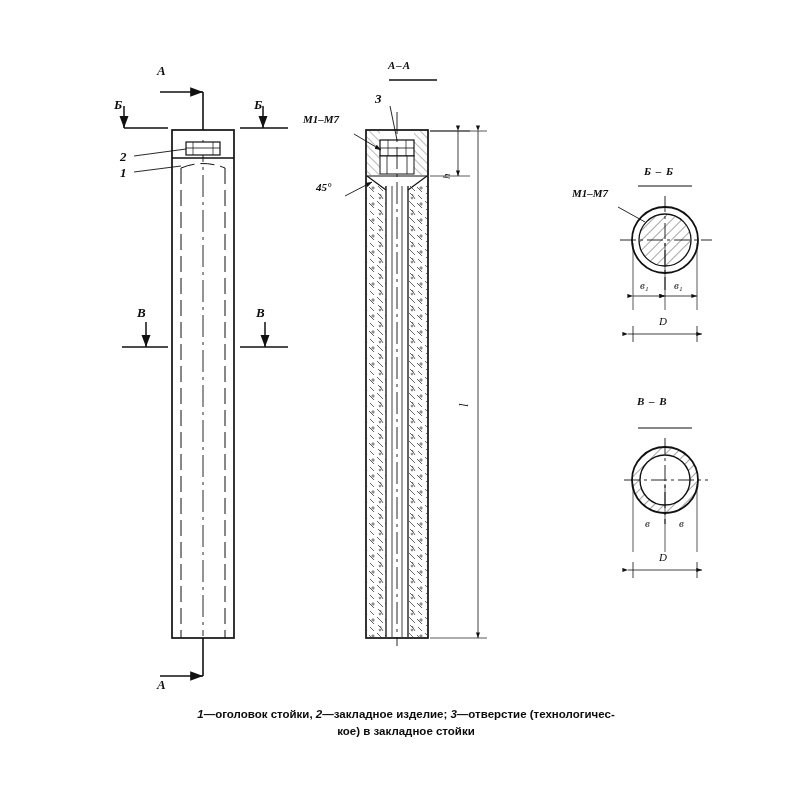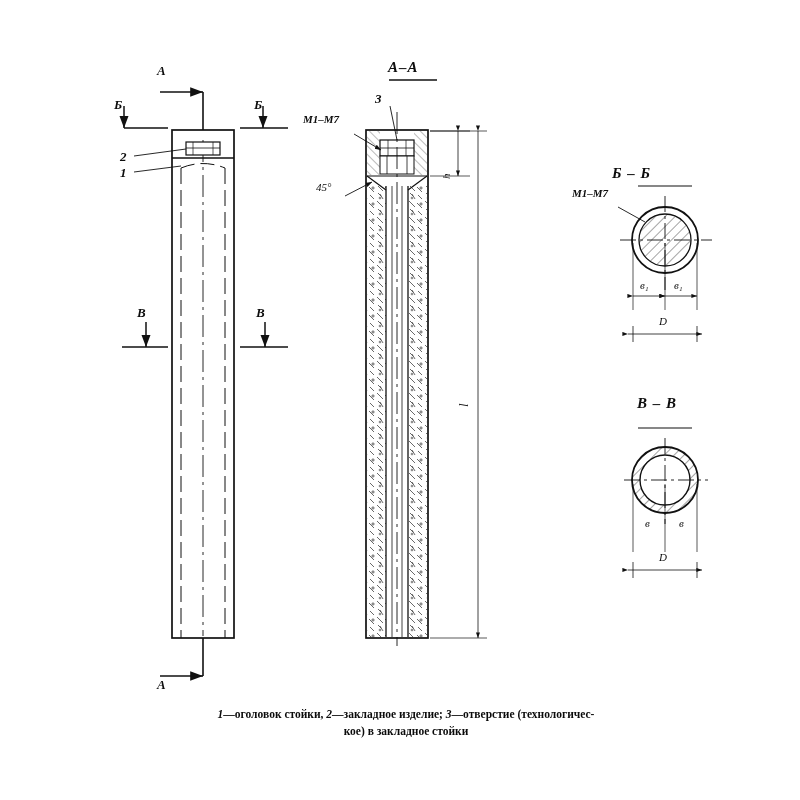--- a/index.html
+++ b/index.html
@@ -40,31 +40,31 @@
     font-weight: bold;
   }
   .lbl.small {
     font-size: 11px;
   }
   .lbl.up {
     transform: rotate(-90deg);
     transform-origin: left bottom;
   }
   .section-title {
-    font-size: 15px;
+    font-size: 11px;
     font-style: italic;
     font-weight: bold;
     letter-spacing: 1px;
   }
   #caption {
     position: absolute;
     left: 86px;
     top: 706px;
     width: 640px;
-    font-family: Liberation Serif, serif;
+    font-family: Liberation Sans, sans-serif;
     font-size: 11.5px;
     font-weight: bold;
     line-height: 1.45;
     text-align: center;
     color: #0b0b0b;
   }
   #caption .num {
     font-style: italic;
   }
 </style>
@@ -223,25 +223,25 @@
   <div class="lbl bold" style="left:114px; top:98px;">Б</div>
   <div class="lbl bold" style="left:254px; top:98px;">Б</div>
   <div class="lbl bold" style="left:137px; top:306px;">В</div>
   <div class="lbl bold" style="left:256px; top:306px;">В</div>
   <div class="lbl bold" style="left:120px; top:150px;">2</div>
   <div class="lbl bold" style="left:120px; top:166px;">1</div>
 
   <div class="lbl section-title" style="left:388px; top:60px;">А–А</div>
   <div class="lbl bold" style="left:375px; top:92px;">3</div>
   <div class="lbl bold small" style="left:303px; top:114px;">М1–М7</div>
-  <div class="lbl small" style="left:316px; top:182px;">45°</div>
+  <div class="lbl small" style="left:316px; top:182px;font-weight:bold;">45°</div>
   <div class="lbl up small" style="left:452px; top:168px;">h</div>
   <div class="lbl up" style="left:470px; top:394px;">l</div>
 
-  <div class="lbl section-title" style="left:612px; top:166px;">Б – Б</div>
+  <div class="lbl section-title" style="left:644px; top:166px;">Б – Б</div>
   <div class="lbl bold small" style="left:572px; top:188px;">М1–М7</div>
   <div class="lbl small" style="left:640px; top:280px;">в₁</div>
   <div class="lbl small" style="left:674px; top:280px;">в₁</div>
   <div class="lbl small" style="left:659px; top:316px;">D</div>
 
   <div class="lbl section-title" style="left:637px; top:396px;">В – В</div>
   <div class="lbl small" style="left:645px; top:518px;">в</div>
   <div class="lbl small" style="left:679px; top:518px;">в</div>
   <div class="lbl small" style="left:659px; top:552px;">D</div>
 

